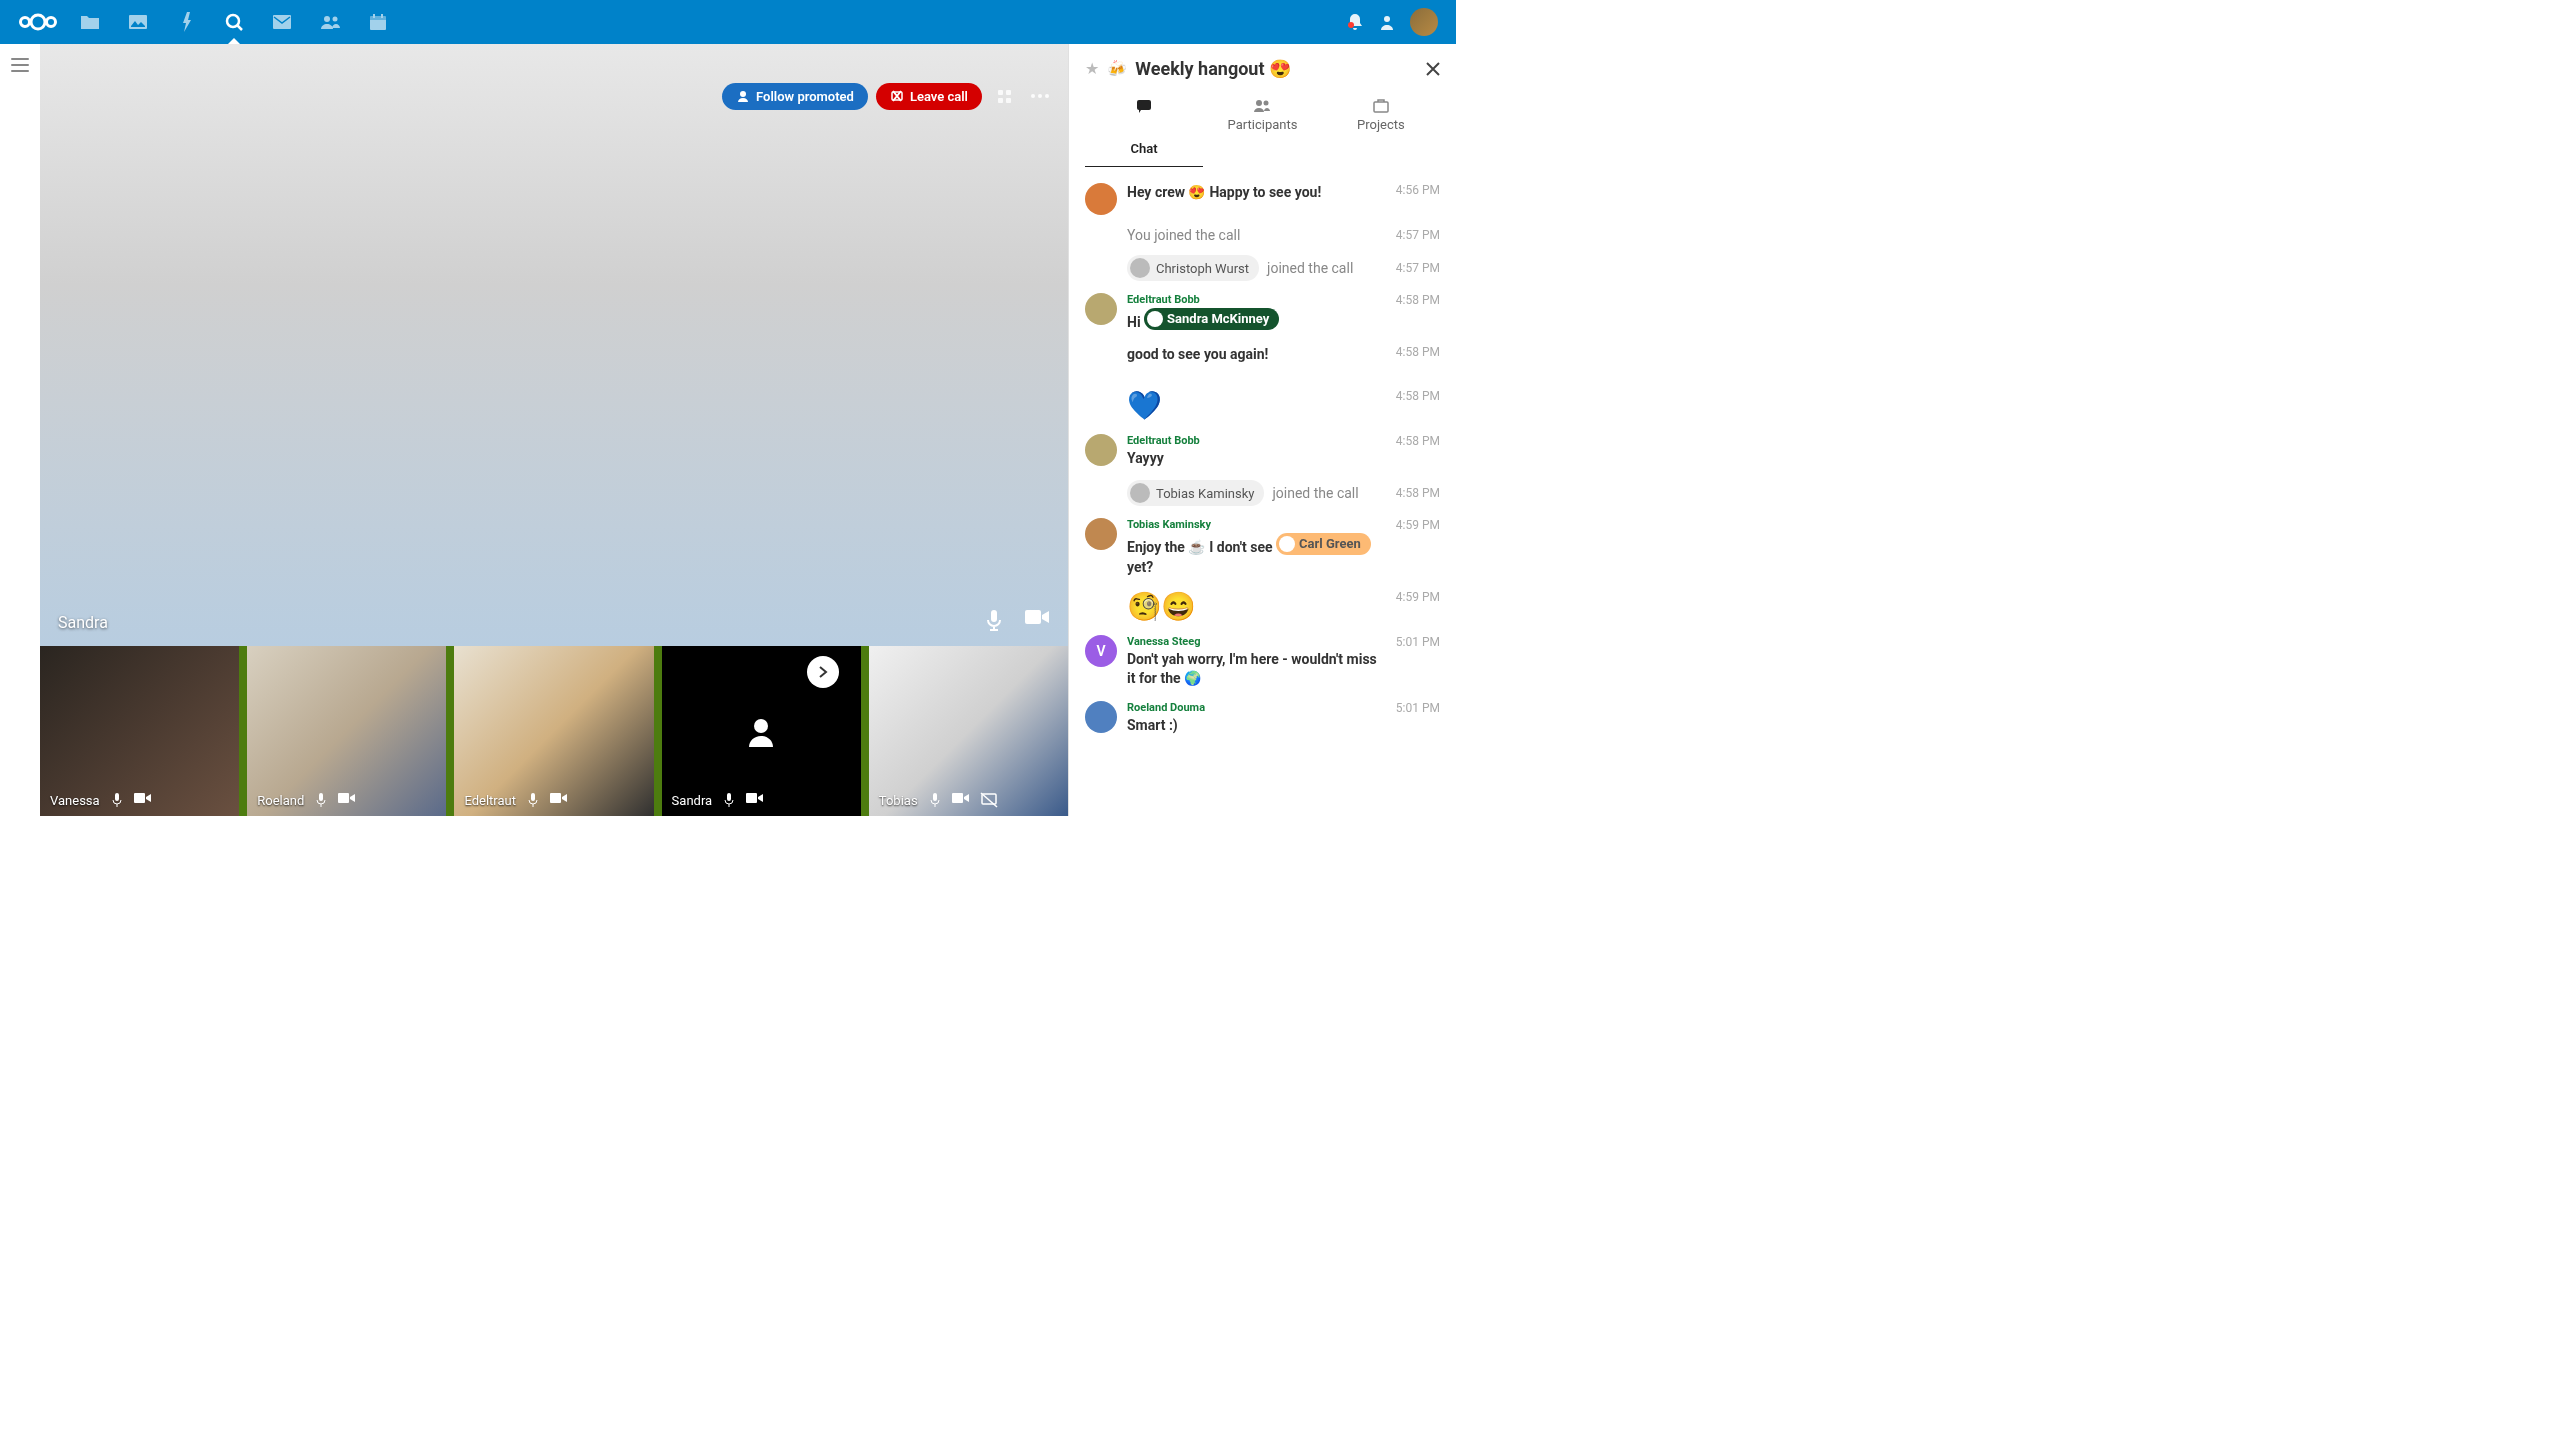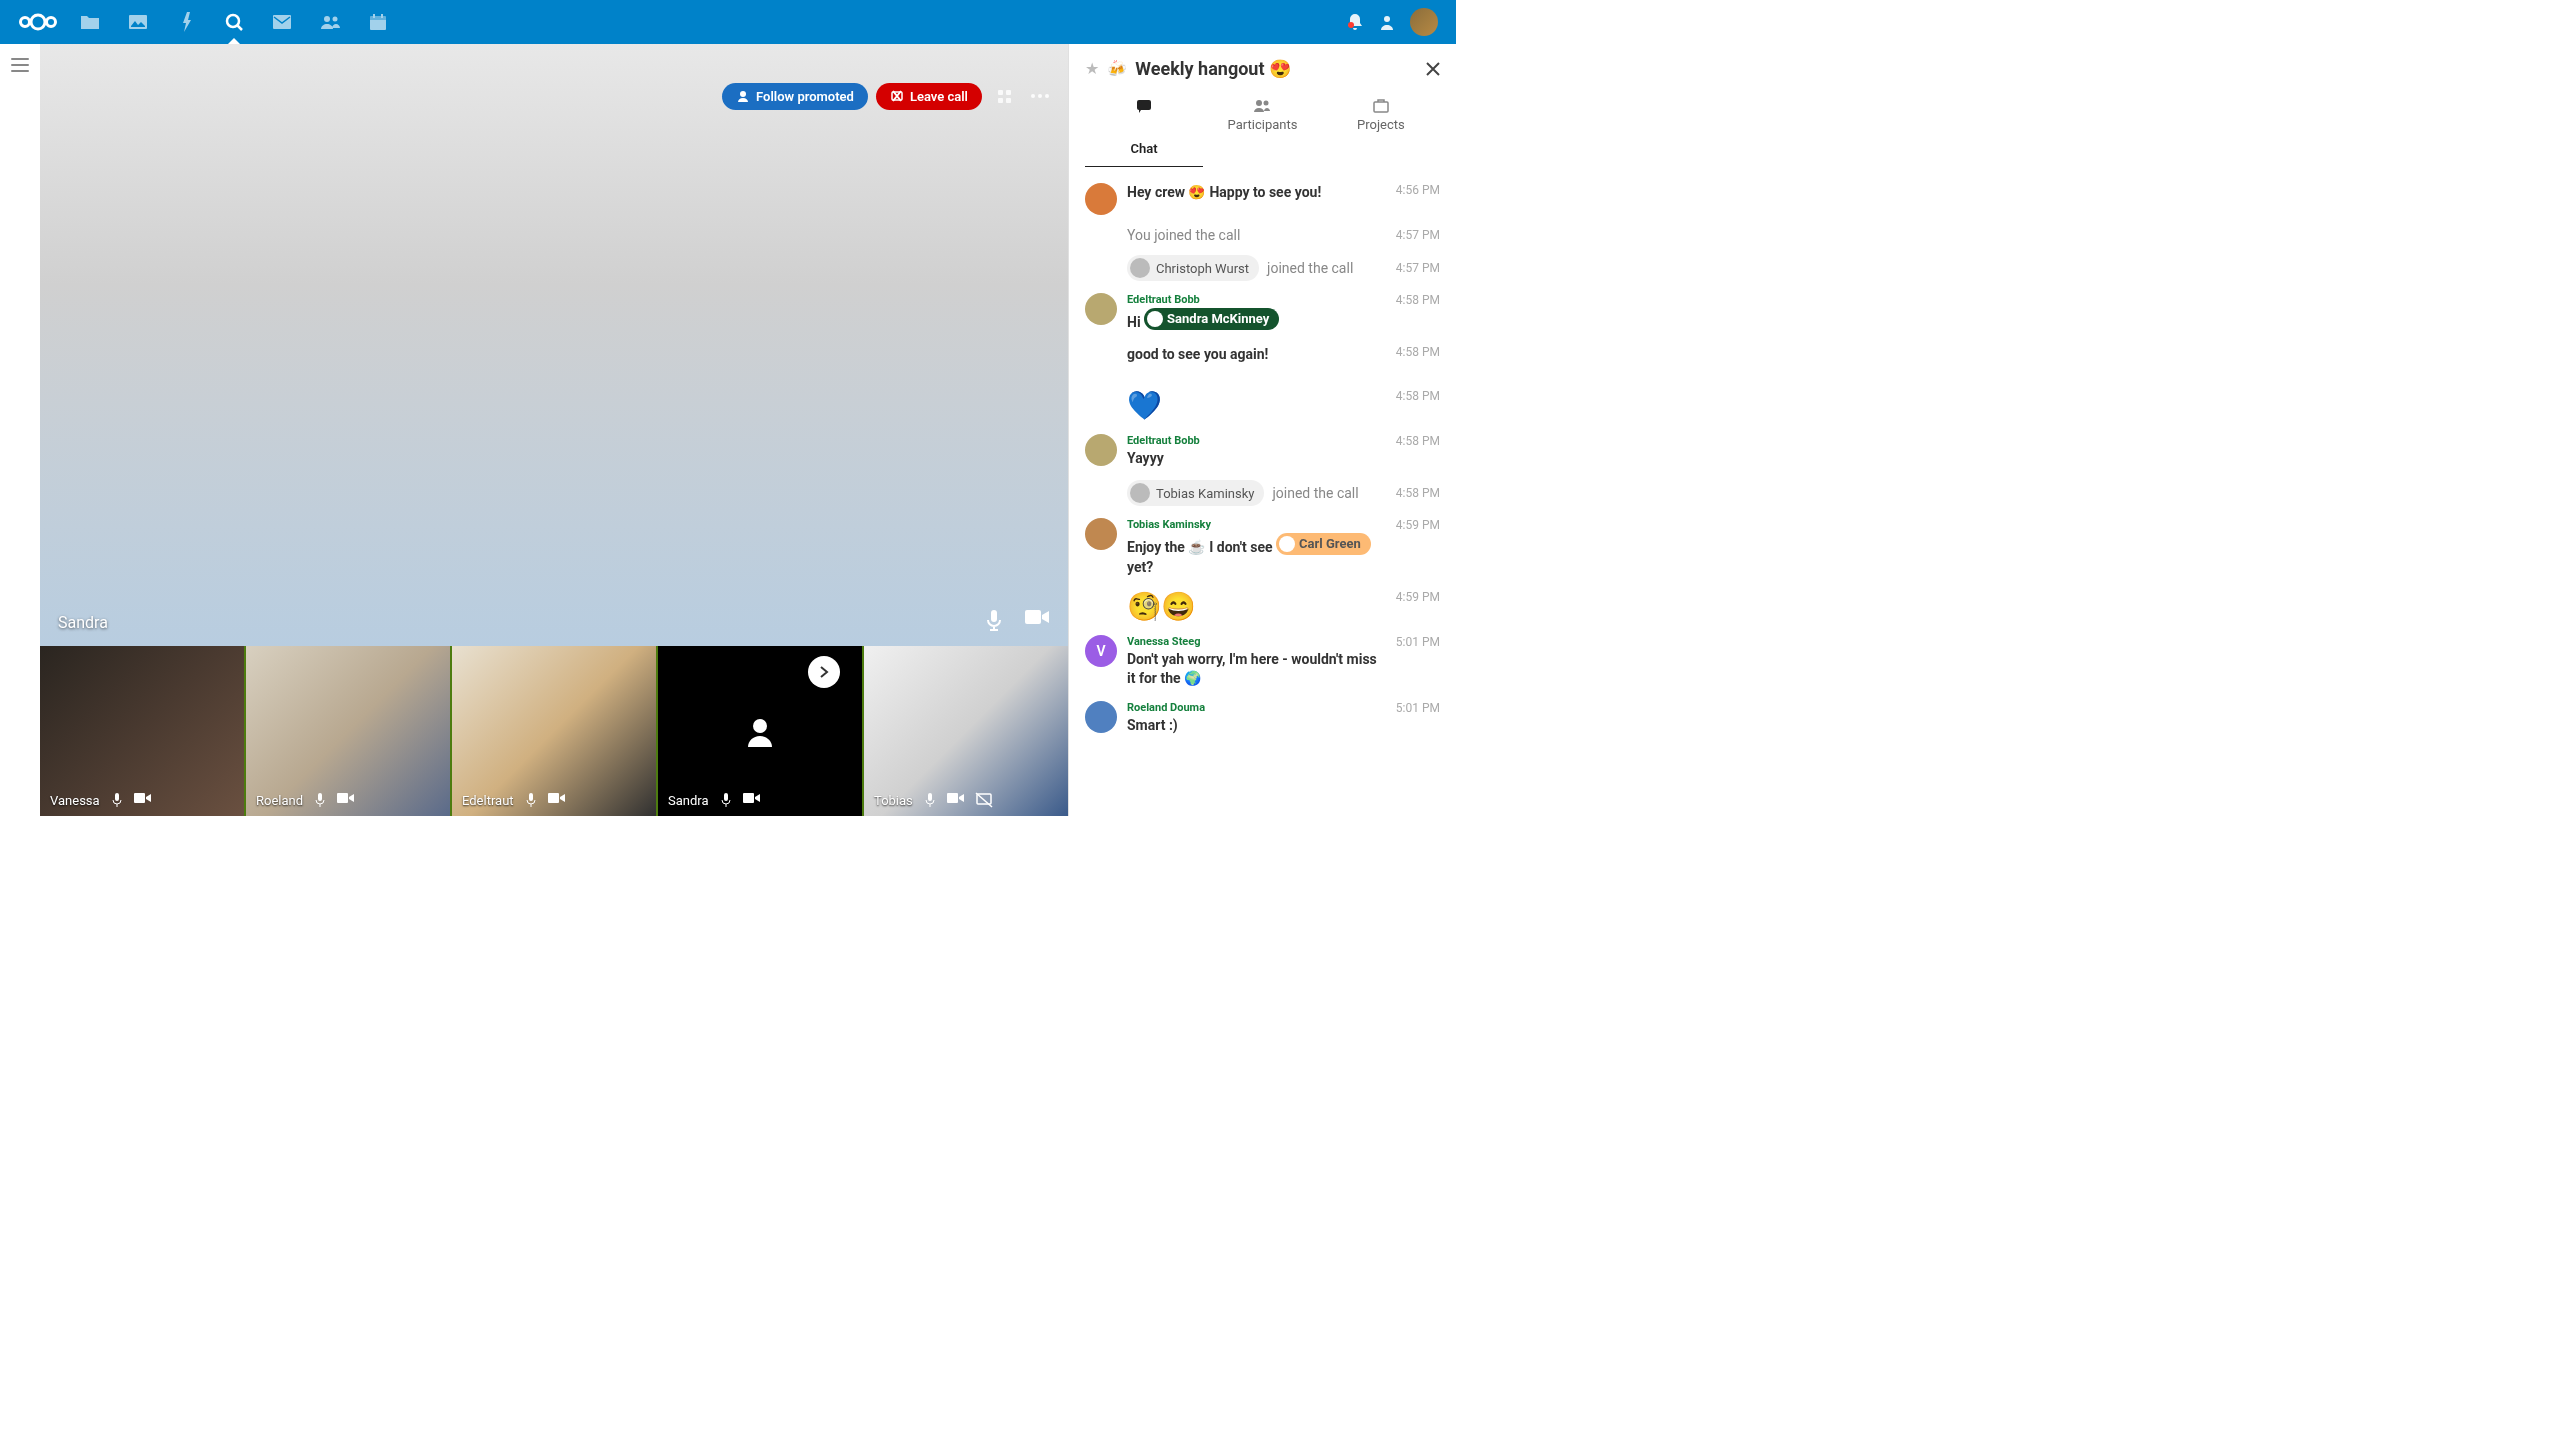--- a/index.html
+++ b/index.html
@@ -22,21 +22,21 @@
 .big-video .name-label { position:absolute; left:18px; bottom:14px; color:#fff; font-size:16px; text-shadow:0 1px 3px rgba(0,0,0,0.6); }
 .big-video .toolbar { position:absolute; top:18px; right:14px; display:flex; align-items:center; gap:8px;margin-top:20px; }
 .pill { padding:6px 14px; border-radius:16px; font-size:13px; font-weight:600; display:flex; align-items:center; gap:6px; cursor:pointer; }
 .pill.blue { background:#1b6ec2; color:#fff; }
 .pill.red { background:#d40000; color:#fff; }
 .tb-icon { width:28px; height:28px; display:flex; align-items:center; justify-content:center; cursor:pointer; color:#fff; opacity:0.9; }
 .grid-dots { display:grid; grid-template-columns:repeat(2,5px); grid-template-rows:repeat(2,5px); gap:3px; }
 .grid-dots span { background:#fff; border-radius:1px; opacity:0.9; }
 .big-video .bottom-icons { position:absolute; right:18px; bottom:14px; display:flex; gap:20px; color:#fff; }
 .thumbs { height: 170px; display:flex; }
-.thumb { flex:1; position:relative; background:#222; border-right:2px solid #4d7c0f; }
+.thumb { flex:1; position:relative; background:#222; border-right:8px solid #4d7c0f; }
 .thumb:last-child { border-right:none; }
 .thumb .bg1 { width:100%; height:100%; background:linear-gradient(135deg,#3a3a3a,#5a5a5a,#7a6a5a); }
 .thumb.black { background:#000; }
 .thumb .label { position:absolute; left:10px; bottom:8px; color:#fff; font-size:13px; text-shadow:0 1px 2px rgba(0,0,0,0.8); display:flex; align-items:center; gap:10px; }
 .thumb .label .tic { display:flex; gap:10px; }
 .thumb .center-avatar { position:absolute; top:50%; left:50%; transform:translate(-50%,-50%); }
 .next-btn { position:absolute; top:10px; right:22px; width:32px; height:32px; background:#fff; border-radius:50%; display:flex; align-items:center; justify-content:center; cursor:pointer; box-shadow:0 2px 6px rgba(0,0,0,0.3); }
 .sidebar { width: 388px; background:#fff; border-left:1px solid #e0e0e0; display:flex; flex-direction:column; }
 .sb-header { padding: 14px 16px 0 16px; }
 .sb-title-row { display:flex; align-items:center; gap:8px; }

